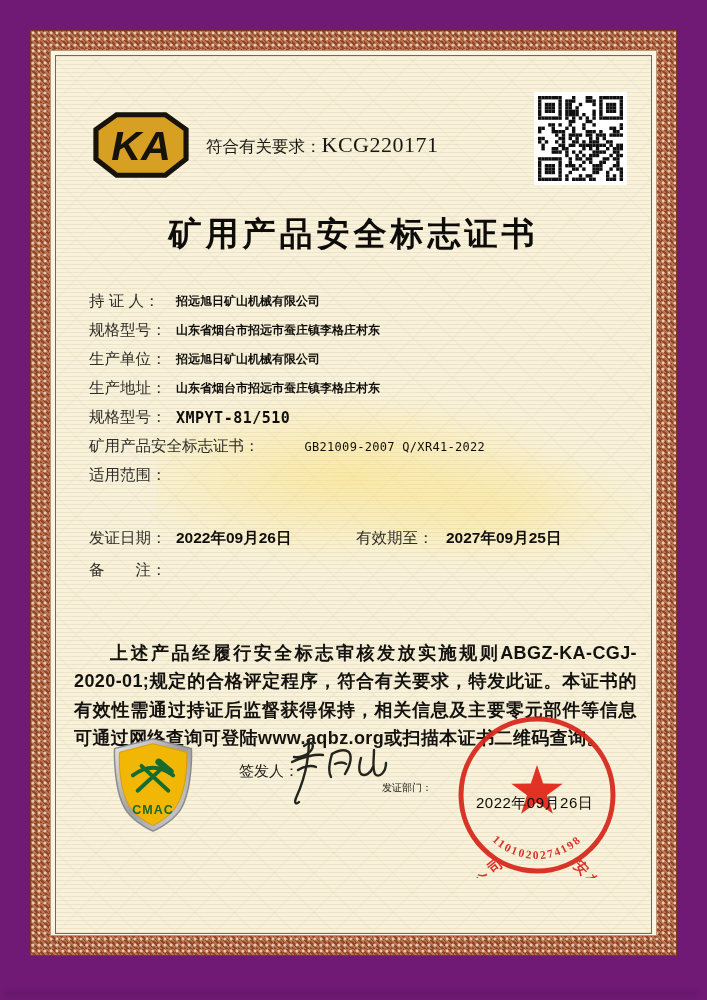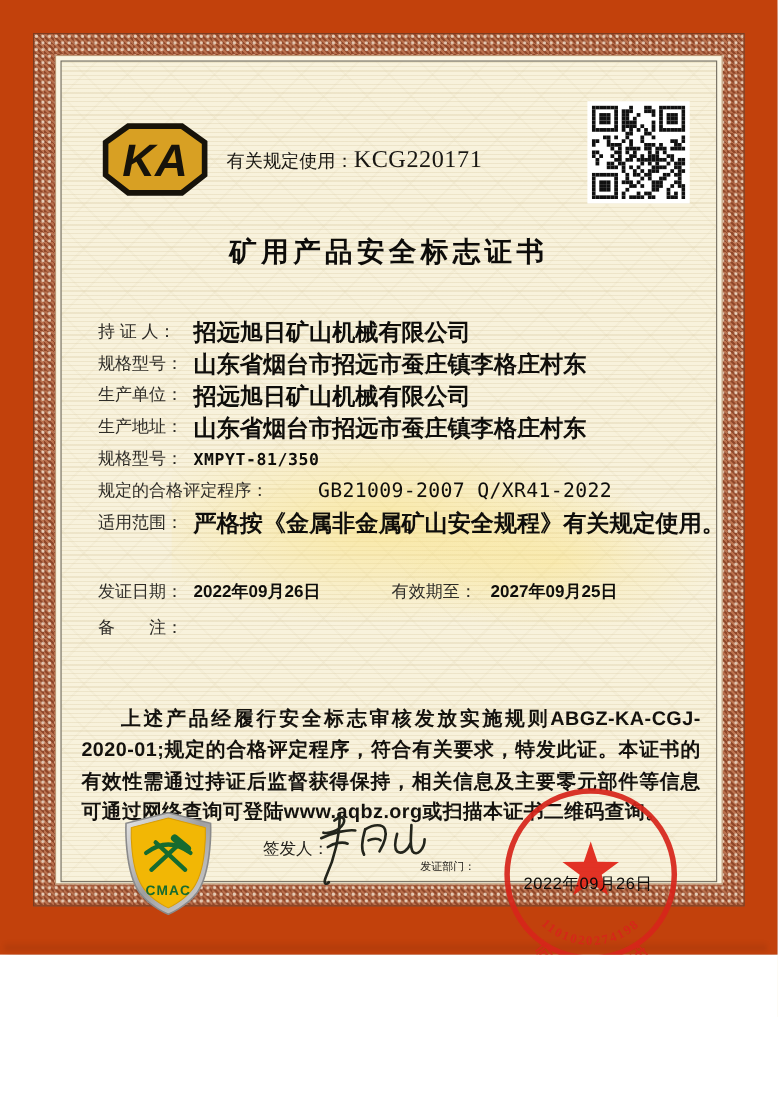--- a/index.html
+++ b/index.html
@@ -1,18 +1,18 @@
 <!DOCTYPE html>
 <html><head>
 <meta charset="utf-8">
 <style>
   html,body{margin:0;padding:0;background:#ffffff;}
   .page{
-    position:relative;width:707px;height:868px;overflow:hidden;
-    background:#c2410c;
+    position:relative;width:707px;height:1000px;overflow:hidden;
+    background:#701a75;
     font-family:"Liberation Sans",sans-serif;
     box-shadow:6px 8px 12px rgba(0,0,0,.22);
   }
   
   .band{
     position:absolute;left:30px;top:30px;right:30px;bottom:44px;
     background-color:#ab5f3d;
     background-image:
       radial-gradient(circle at 2px 2px, rgba(250,240,222,.75) 1.1px, transparent 1.9px),
       repeating-linear-gradient(45deg, rgba(120,50,24,.55) 0 2px, rgba(205,136,100,.45) 2px 4px);
@@ -42,31 +42,31 @@
   
   .ka-logo{position:absolute;left:37px;top:53px;width:96px;height:72px;}
   .certno{position:absolute;left:150px;top:76px;width:330px;white-space:nowrap;
     font-size:16.5px;color:#191713;}
   .certno .num{font-family:"Liberation Serif",serif;font-size:22px;letter-spacing:.5px;}
   .qr-box{position:absolute;left:478px;top:36px;width:93px;height:93px;background:#ffffff;
     display:flex;align-items:center;justify-content:center;}
 
   
   .title{position:absolute;left:0;top:156px;width:100%;text-align:center;
-    font-family:"Liberation Serif",serif;font-weight:900;font-size:25px;
+    font-family:"Liberation Serif",serif;font-weight:900;font-size:33px;
     letter-spacing:4px;color:#0d0c0a;}
 
   
   .fields{position:absolute;left:33px;top:231px;width:562px;font-size:15.5px;color:#2f2d28;}
   .row{height:29px;display:flex;align-items:center;white-space:nowrap;}
   .lbl{display:inline-block;min-width:87px;color:#2f2d28;}
   .val{color:#0f0e0b;}
-  .v-script{font-family:cursive,serif;font-weight:600;font-size:21px;}
+  .v-script{font-family:cursive,serif;font-weight:600;font-size:12px;}
   .v-model{font-family:"DejaVu Sans Mono",monospace;font-weight:700;font-size:15px;letter-spacing:.5px;}
-  .v-std{font-family:"DejaVu Sans Mono",monospace;font-size:18px;margin-left:45px;letter-spacing:.3px;}
+  .v-std{font-family:"DejaVu Sans Mono",monospace;font-size:12px;margin-left:45px;letter-spacing:.3px;}
   .row-dates{margin-top:5px;}
   .row-dates .issue-val{display:inline-block;width:180px;font-weight:700;}
   .row-dates .valid-lbl{display:inline-block;min-width:90px;}
   .row-dates .valid-val{font-weight:700;}
   .row-remark{margin-top:3px;}
   .row-remark .v-script{font-weight:700;}
 
   
   .statement{position:absolute;left:18px;top:583px;width:563px;
     font-size:18px;font-weight:600;line-height:1.58;color:#14120e;
@@ -97,21 +97,21 @@
   <div class="inner">
     <div class="glow glow1"></div>
     <div class="glow glow2"></div>
 
     <svg class="ka-logo" viewBox="0 0 130 96">
       <polygon points="32,7 98,7 126,27 126,67 98,89 32,89 4,67 4,27" fill="#d8a023" stroke="#17130a" stroke-width="7"></polygon>
       <text x="65" y="68" text-anchor="middle" font-family="Liberation Sans, sans-serif" font-style="italic" font-weight="bold" font-size="56" fill="#17130a">KA</text>
     </svg>
 
     <div class="certno">
-      <span>有关规定使用：</span><span class="num">KCG220171</span>
+      <span>符合有关要求：</span><span class="num">KCG220171</span>
     </div>
 
     <div class="qr-box">
       <svg id="qr" width="85" height="85" viewBox="0 0 25 25">
           <rect x="0" y="0" width="1" height="1" fill="#101010"></rect>
           <rect x="1" y="0" width="1" height="1" fill="#101010"></rect>
           <rect x="2" y="0" width="1" height="1" fill="#101010"></rect>
           <rect x="3" y="0" width="1" height="1" fill="#101010"></rect>
           <rect x="4" y="0" width="1" height="1" fill="#101010"></rect>
           <rect x="5" y="0" width="1" height="1" fill="#101010"></rect>
@@ -436,31 +436,30 @@
         </div>
 
         <div class="row">
           <span class="lbl">生产地址：</span>
           <span class="val v-script">山东省烟台市招远市蚕庄镇李格庄村东</span>
         </div>
 
 
         <div class="row">
           <span class="lbl">规格型号：</span>
-          <span class="val v-model">XMPYT-81/350</span>
-        </div>
-
-        <div class="row">
-          <span class="lbl">规定的合格评定程序：</span>
+          <span class="val v-model">XMPYT-81/510</span>
+        </div>
+
+        <div class="row">
+          <span class="lbl">矿用产品安全标志证书：</span>
           <span class="val v-std">GB21009-2007 Q/XR41-2022</span>
         </div>
 
         <div class="row">
           <span class="lbl">适用范围：</span>
-          <span class="val v-script">严格按《金属非金属矿山安全规程》有关规定使用。</span>
         </div>
       </div>
     <div class="fields" style="top:231px;pointer-events:none;">
       <div style="height:232px"></div>
       <div class="row row-dates">
         <span class="lbl">发证日期：</span>
         <span class="val issue-val">2022年09月26日</span>
         <span class="lbl valid-lbl">有效期至：</span>
         <span class="val valid-val">2027年09月25日</span>
       </div>

